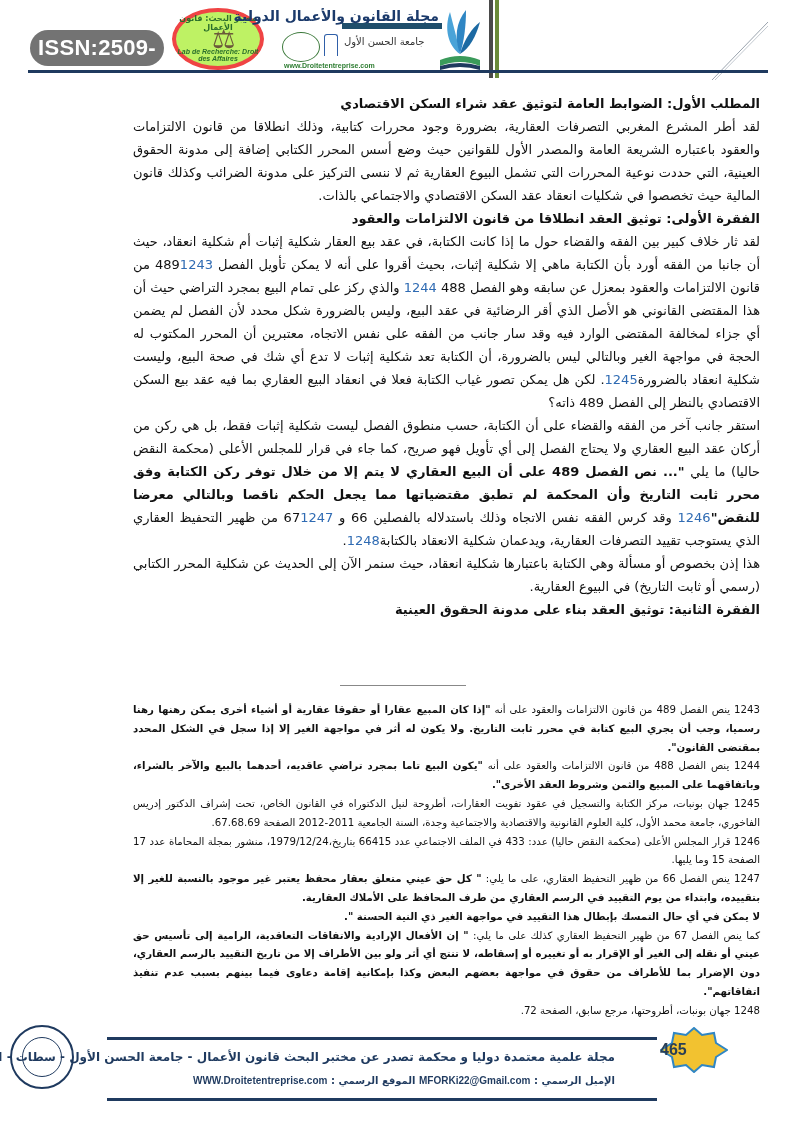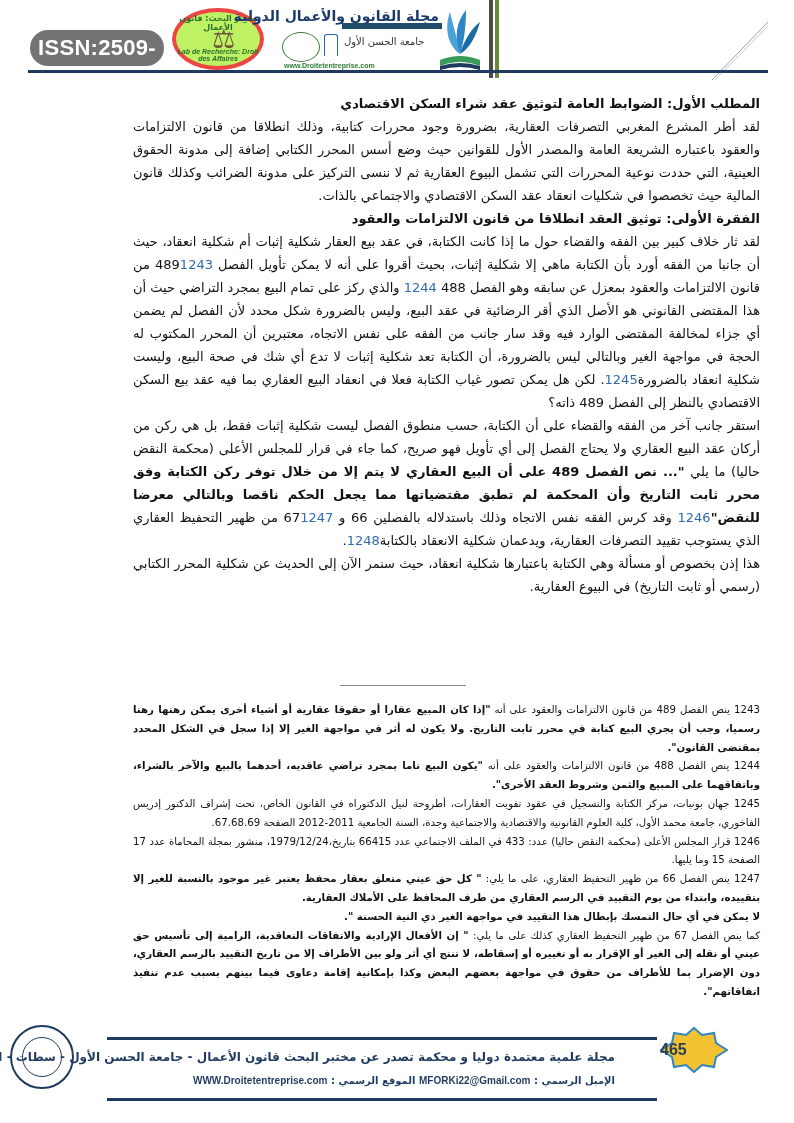--- a/index.html
+++ b/index.html
@@ -93,31 +93,33 @@
   <div class="header-rule"></div>
 </div>
 
 <div class="content">
   <p class="h">المطلب الأول: الضوابط العامة لتوثيق عقد شراء السكن الاقتصادي</p>
   <p>لقد أطر المشرع المغربي التصرفات العقارية، بضرورة وجود محررات كتابية، وذلك انطلاقا من قانون الالتزامات والعقود باعتباره الشريعة العامة والمصدر الأول للقوانين حيث وضع أسس المحرر الكتابي إضافة إلى مدونة الحقوق العينية، التي حددت نوعية المحررات التي تشمل البيوع العقارية ثم لا ننسى التركيز على مدونة الضرائب وكذلك قانون المالية حيث تخصصوا في شكليات انعقاد عقد السكن الاقتصادي والاجتماعي بالذات.</p>
   <p class="h">الفقرة الأولى: توثيق العقد انطلاقا من قانون الالتزامات والعقود</p>
   <p><span>لقد ثار خلاف كبير بين الفقه والقضاء حول ما إذا كانت الكتابة، في عقد بيع العقار شكلية إثبات أم شكلية انعقاد، حيث أن جانبا من الفقه أورد بأن الكتابة ماهي إلا شكلية إثبات، بحيث أقروا على أنه لا يمكن تأويل الفصل 489</span><span class="fn-ref">1243</span><span> من قانون الالتزامات والعقود  بمعزل عن سابقه وهو الفصل 488 </span><span class="fn-ref">1244</span><span> والذي ركز على تمام البيع بمجرد التراضي حيث أن هذا المقتضى القانوني هو الأصل الذي أقر الرضائية في عقد البيع، وليس بالضرورة شكل محدد لأن الفصل لم يضمن أي جزاء لمخالفة المقتضى الوارد فيه وقد سار جانب من الفقه على نفس الاتجاه، معتبرين أن المحرر المكتوب له الحجة في مواجهة الغير وبالتالي ليس بالضرورة، أن الكتابة تعد شكلية إثبات لا تدع أي شك في صحة البيع، وليست شكلية انعقاد بالضرورة</span><span class="fn-ref">1245</span><span>. لكن هل يمكن تصور غياب الكتابة فعلا في انعقاد البيع العقاري بما فيه عقد بيع السكن الاقتصادي بالنظر إلى الفصل 489 ذاته؟</span></p>
   <p><span>استقر جانب آخر من الفقه والقضاء على أن الكتابة، حسب منطوق الفصل ليست شكلية إثبات فقط، بل هي ركن من أركان عقد البيع العقاري ولا يحتاج الفصل إلى أي تأويل فهو صريح، كما جاء في قرار للمجلس الأعلى (محكمة النقض حاليا) ما يلي </span><span class="q">"... نص الفصل 489 على أن البيع العقاري لا يتم إلا من خلال توفر ركن الكتابة وفق محرر ثابت التاريخ وأن المحكمة لم تطبق مقتضياتها مما يجعل الحكم ناقصا وبالتالي معرضا للنقض"</span><span class="fn-ref">1246</span><span> وقد كرس الفقه نفس الاتجاه وذلك باستدلاله بالفصلين 66 و 67</span><span class="fn-ref">1247</span><span> من ظهير التحفيظ العقاري الذي يستوجب تقييد التصرفات العقارية، ويدعمان شكلية الانعقاد بالكتابة</span><span class="fn-ref">1248</span><span>.</span></p>
   <p>هذا إذن بخصوص أو مسألة وهي الكتابة باعتبارها شكلية انعقاد، حيث سنمر الآن إلى الحديث عن شكلية المحرر الكتابي (رسمي أو ثابت التاريخ) في البيوع العقارية.</p>
+  <p class="h">الفقرة الثانية: توثيق العقد بناء على مدونة الحقوق العينية</p>
 </div>
 
 <div class="fn-sep"></div>
 <div class="footnotes">
   <p><span>1243</span><span> ينص الفصل 489 من قانون الالتزامات والعقود على أنه </span><b>"إذا كان المبيع عقارا أو حقوقا عقارية أو أشياء أخرى يمكن رهنها رهنا رسميا، وجب أن يجري البيع كتابة في محرر ثابت التاريخ. ولا يكون له أثر في مواجهة الغير إلا إذا سجل في الشكل المحدد بمقتضى القانون".</b></p>
   <p><span>1244</span><span>  ينص الفصل 488 من قانون الالتزامات والعقود على أنه </span><b>"يكون البيع تاما بمجرد تراضي عاقديه، أحدهما بالبيع والآخر بالشراء، وباتفاقهما على المبيع والثمن وشروط العقد الأخرى".</b></p>
   <p><span>1245</span><span> جهان بونبات، مركز الكتابة والتسجيل في عقود تفويت العقارات، أطروحة لنيل الدكتوراه في القانون الخاص، تحت إشراف الدكتور إدريس الفاخوري، جامعة محمد الأول، كلية العلوم القانونية والاقتصادية والاجتماعية وجدة، السنة الجامعية 2011-2012 الصفحة 67.68.69.</span></p>
   <p><span>1246</span><span> قرار المجلس الأعلى (محكمة النقض حاليا) عدد: 433 في الملف الاجتماعي عدد 66415 بتاريخ،1979/12/24، منشور بمجلة المحاماة عدد 17 الصفحة 15 وما يليها.</span></p>
   <p><span>1247</span><span> ينص الفصل 66 من ظهير التحفيظ العقاري، على ما يلي: </span><b>" كل حق عيني متعلق بعقار محفظ يعتبر غير موجود بالنسبة للغير إلا بتقييده، وابتداء من يوم التقييد في الرسم العقاري من طرف المحافظ على الأملاك العقارية.</b></p>
   <p><b>لا يمكن في أي حال التمسك بإبطال هذا التقييد في مواجهة الغير ذي النية الحسنة ".</b></p>
   <p><span>كما ينص الفصل 67 من ظهير التحفيظ العقاري كذلك على ما يلي: </span><b>" إن الأفعال الإرادية والاتفاقات التعاقدية، الرامية إلى تأسيس حق عيني أو نقله إلى الغير أو الإقرار به أو تغييره أو إسقاطه، لا تنتج أي أثر ولو بين الأطراف إلا من تاريخ التقييد بالرسم العقاري، دون الإضرار بما للأطراف من حقوق في مواجهة بعضهم البعض وكذا بإمكانية إقامة دعاوى فيما بينهم بسبب عدم تنفيذ اتفاقاتهم".</b></p>
+  <p><span>1248</span><span> جهان بونبات، أطروحتها، مرجع سابق، الصفحة 72.</span></p>
 </div>
 
 <div class="footer-seal">
     <div class="inner"></div>
   </div>
 <div class="footer-rule-top"></div>
 <div class="footer-line1">مجلة علمية معتمدة  دوليا و محكمة تصدر عن مختبر البحث قانون الأعمال - جامعة الحسن الأول - سطات - المغرب</div>
 <div class="footer-line2">
   <span>الإميل الرسمي : </span>
   <span class="ltr">MFORKi22@Gmail.com</span>

